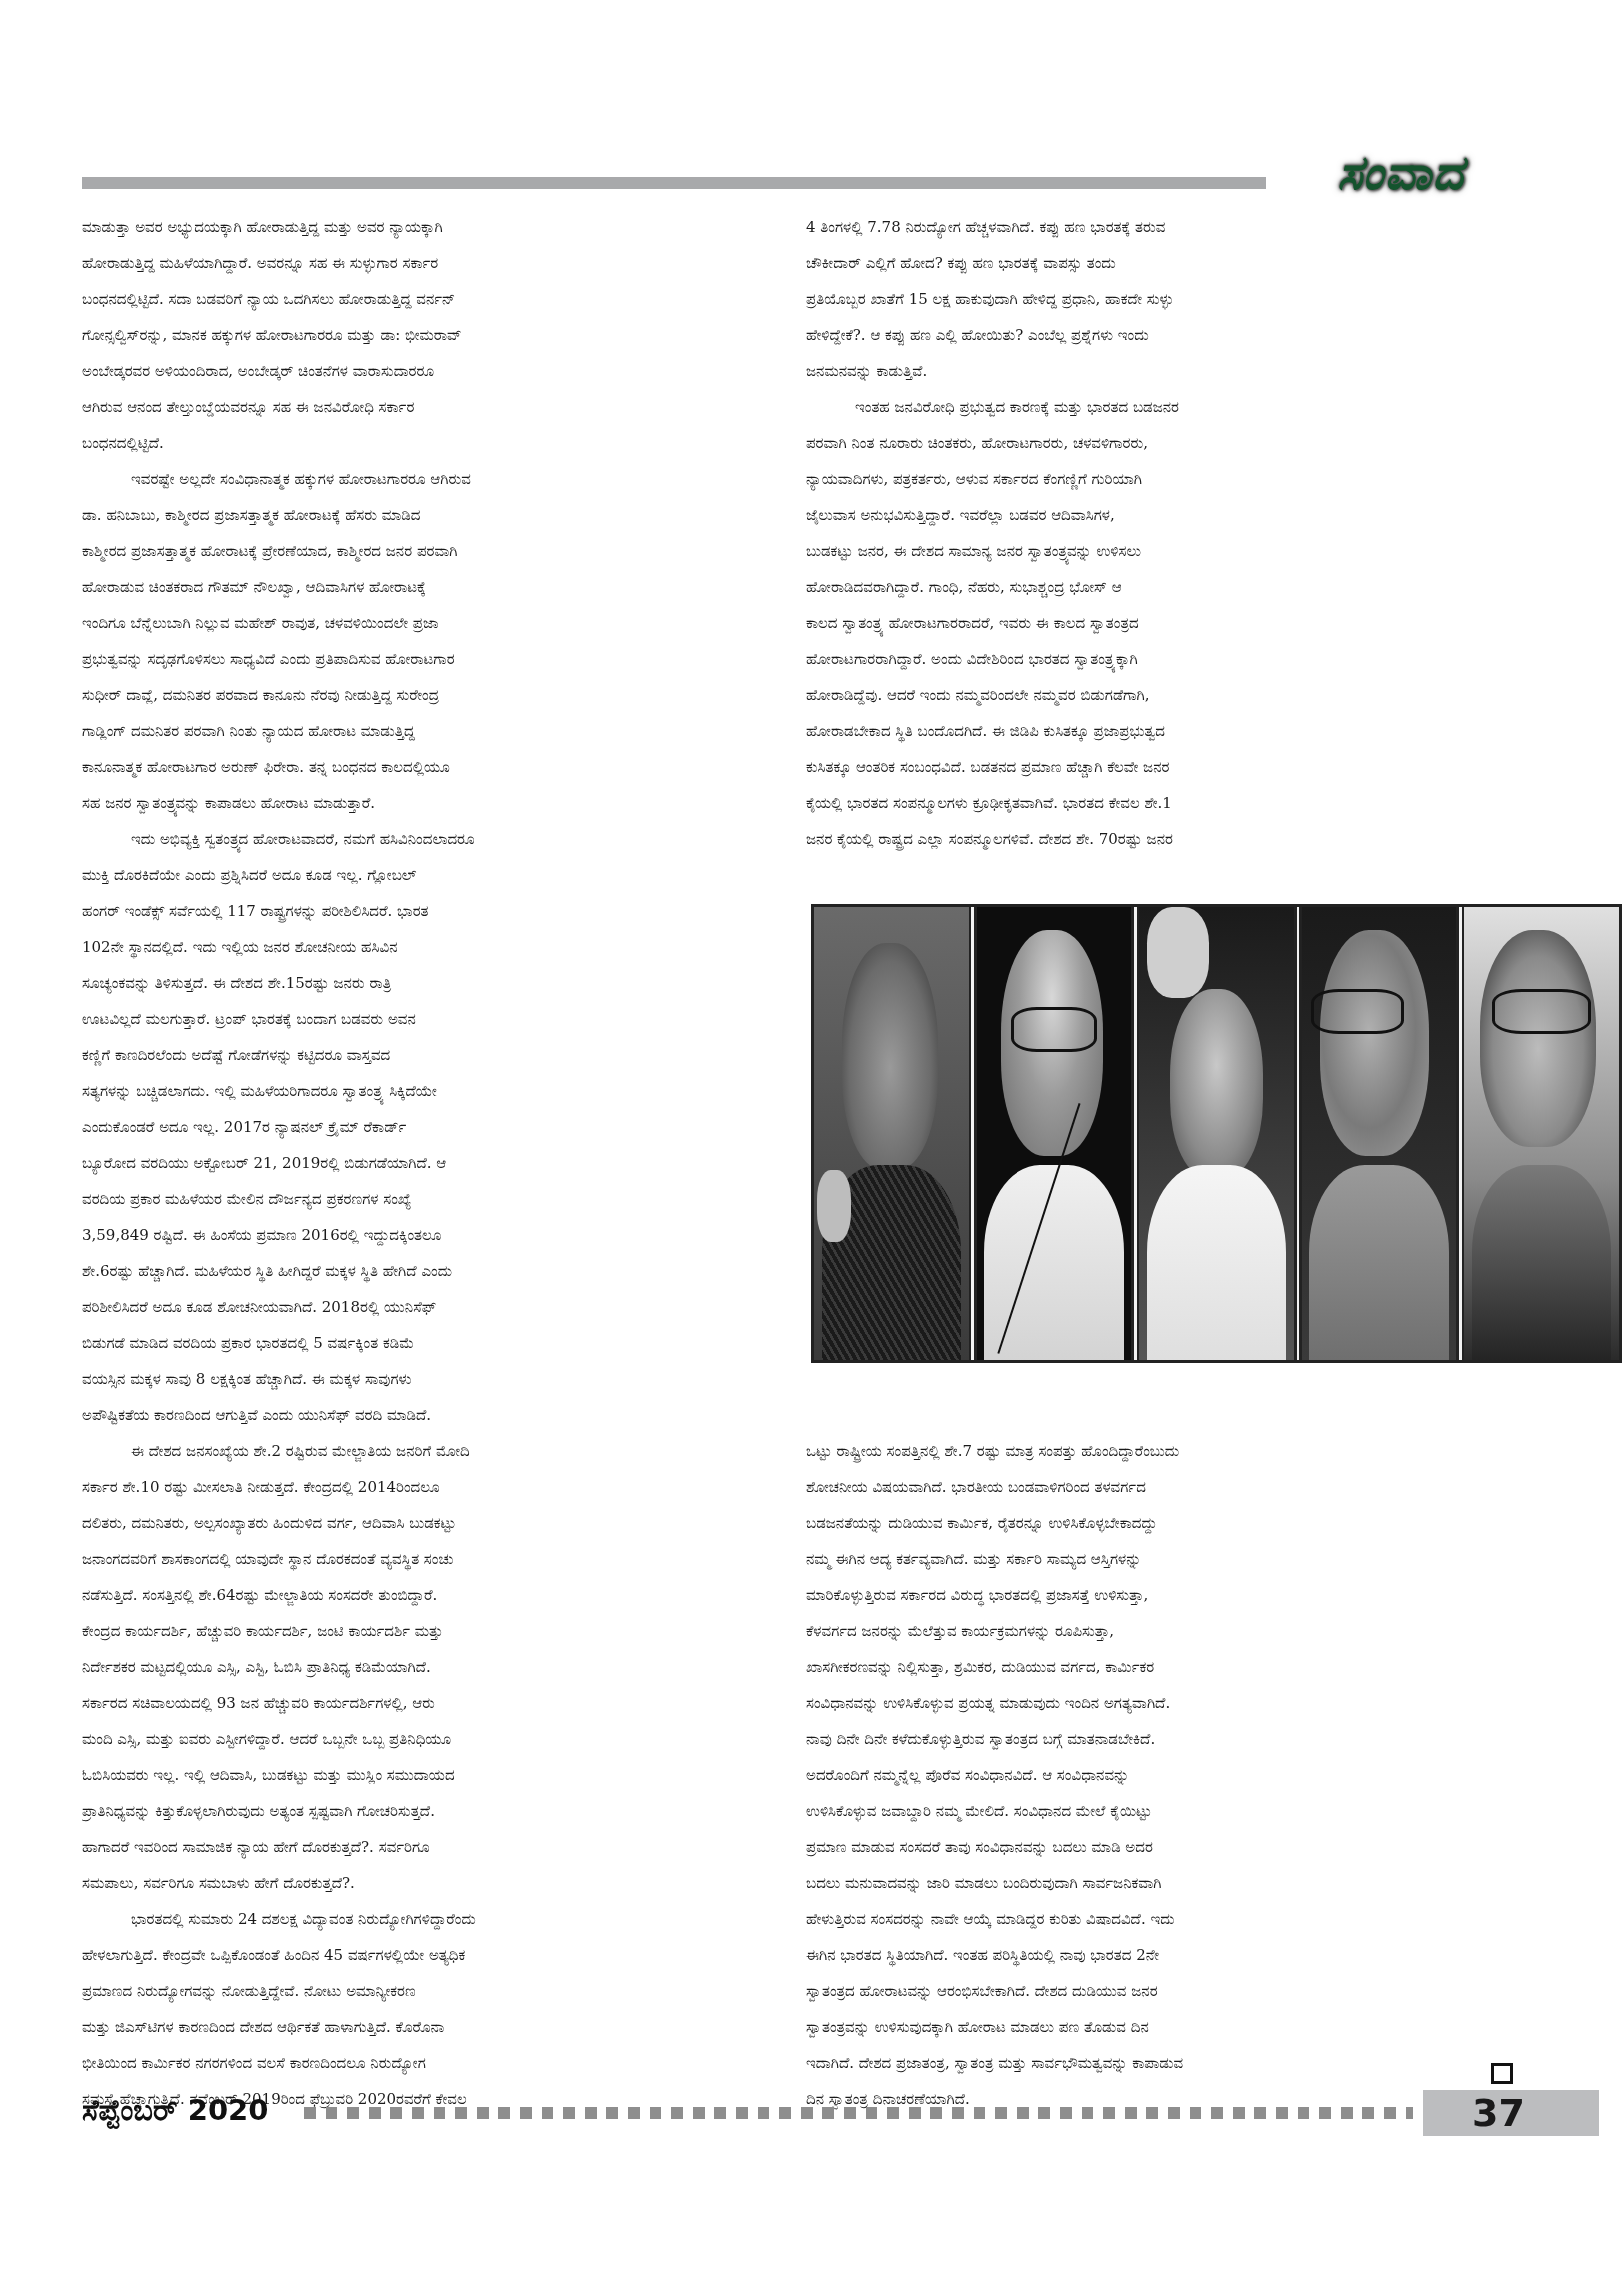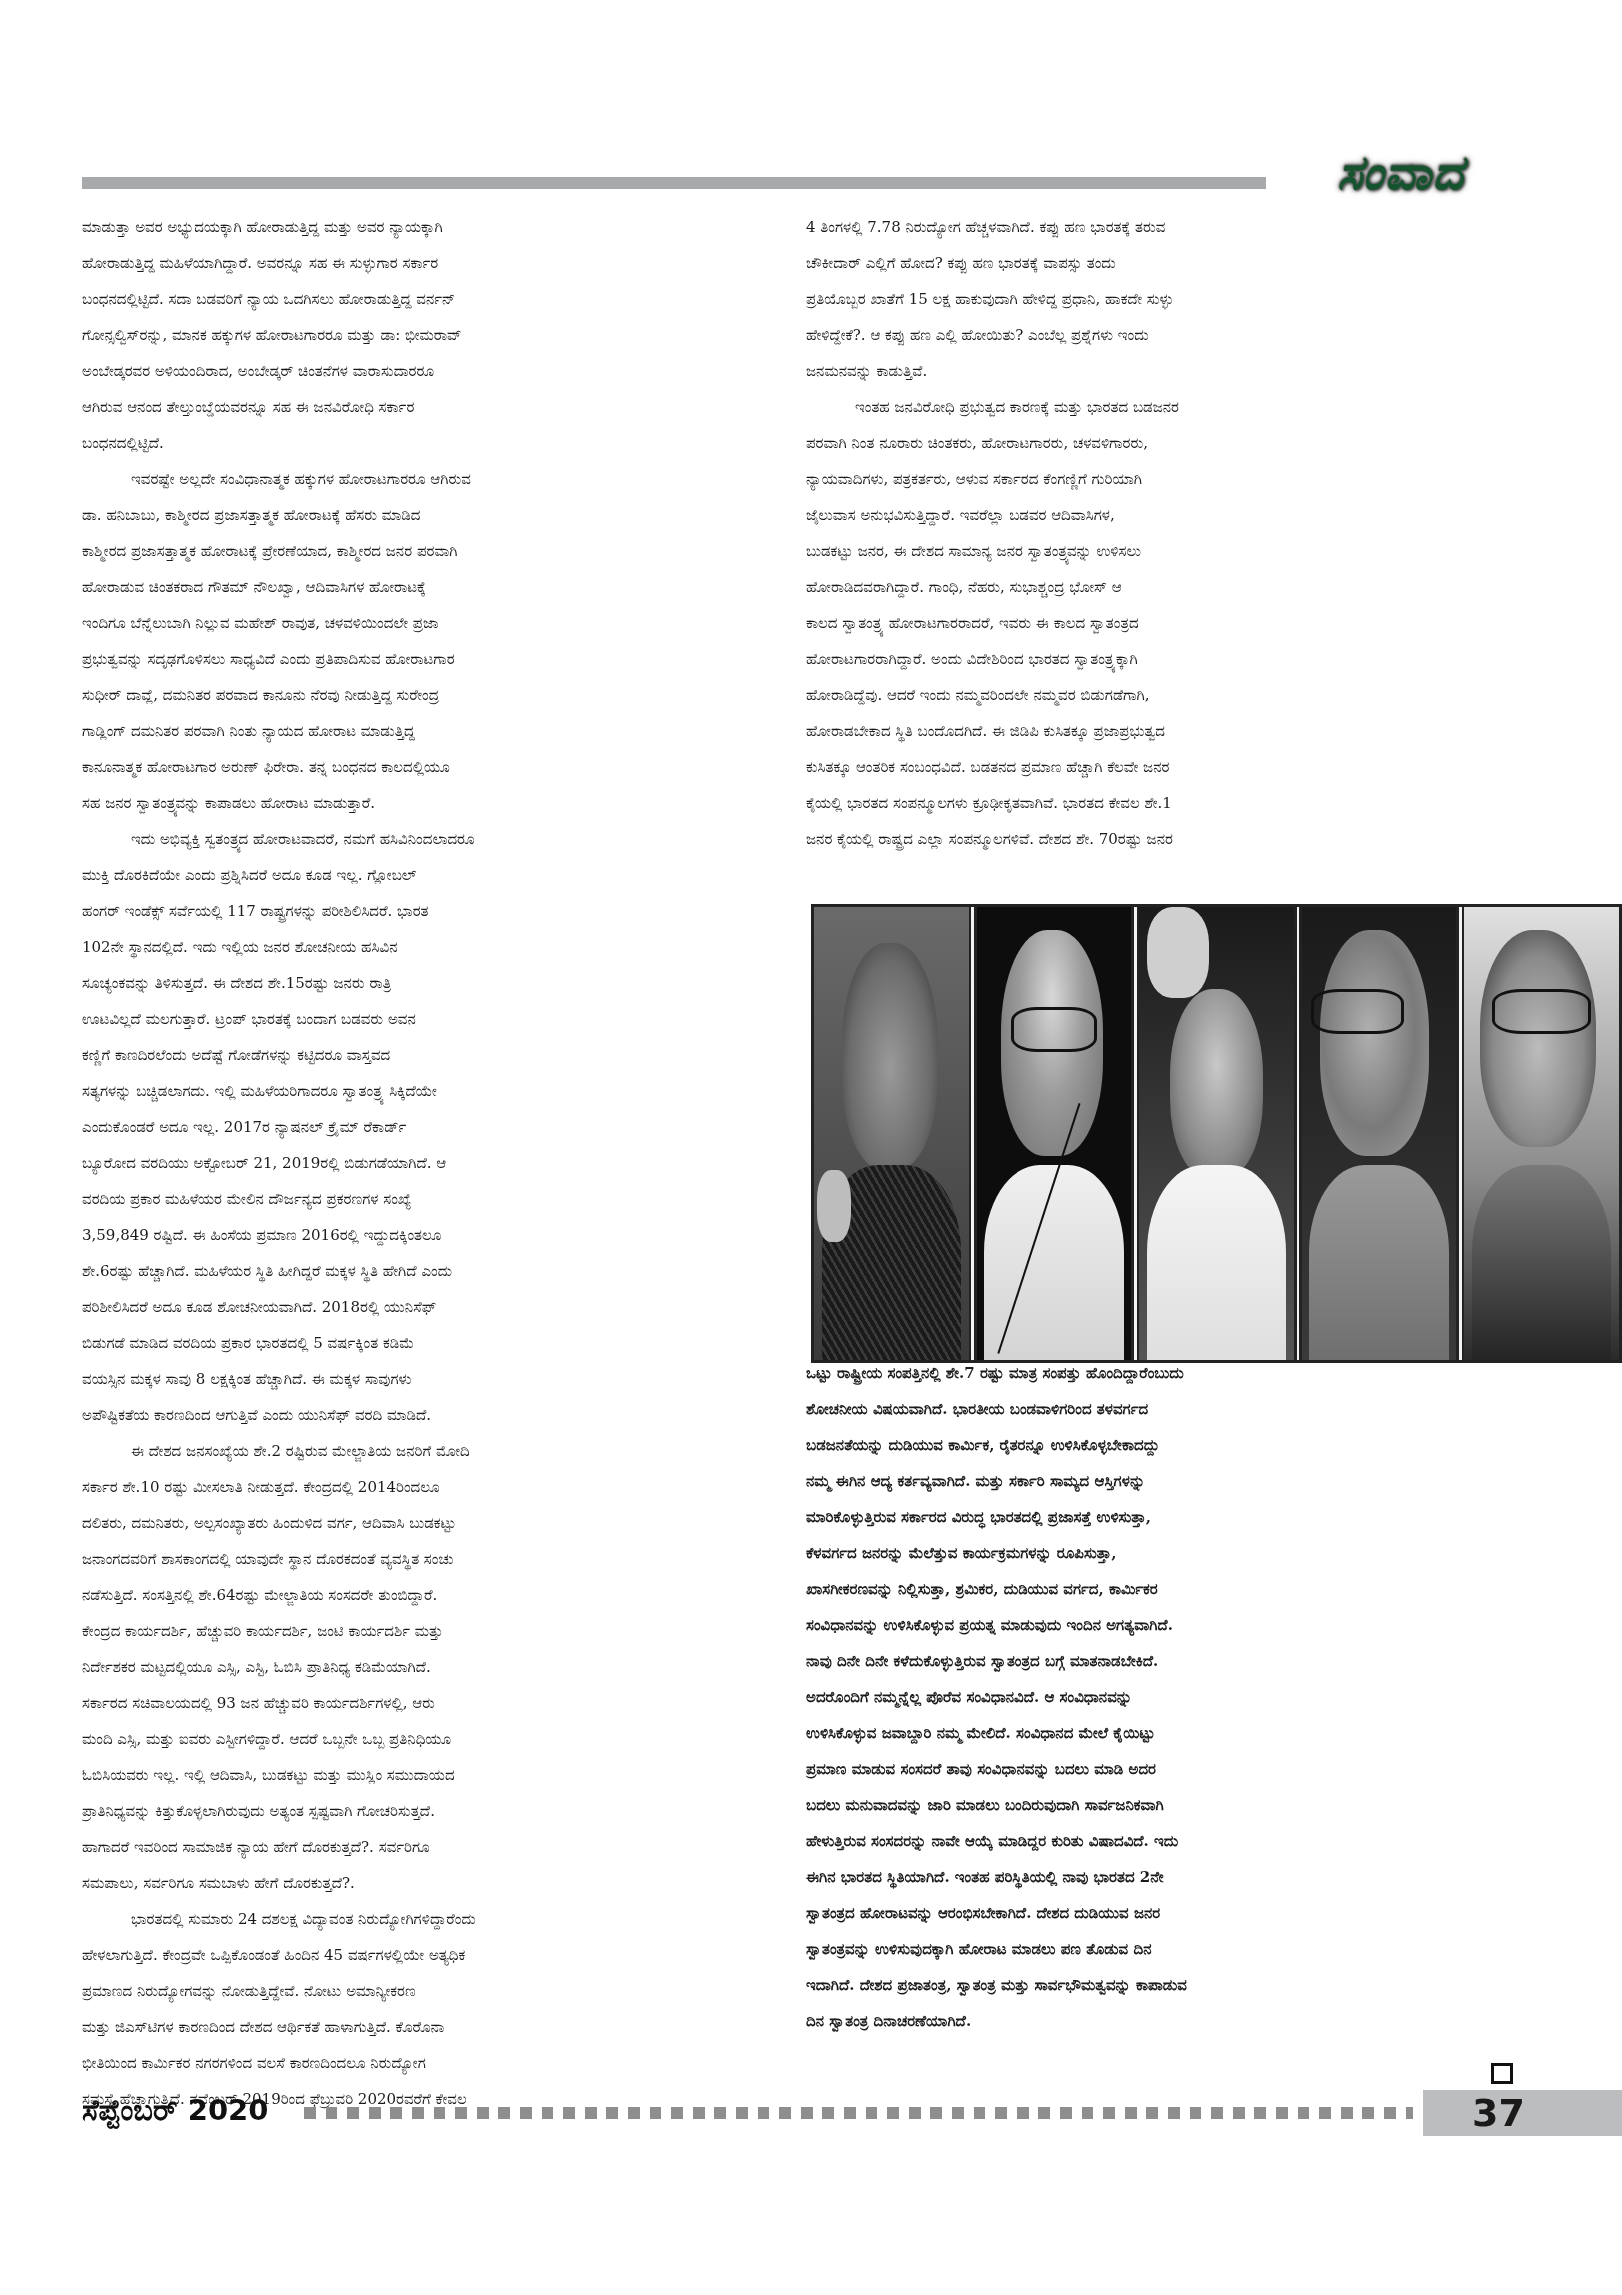--- a/index.html
+++ b/index.html
@@ -17,21 +17,21 @@
     display: flex; align-items: center; justify-content: center;
     font-family: "DejaVu Sans", sans-serif; font-weight: bold; font-style: italic;
     font-size: 47px; color: #14532d; letter-spacing: 1.3px;
     text-shadow: 0 0 3.9px #555, 0 0 7.9px #777, 1.3px 1.3px 2.6px #333, -0.7px -0.7px 2px #666;
   }
   .column {
     position: absolute; font-size: 15px; line-height: 36px; text-align: justify;
   }
   .col-left { left: 82px; top: 209px; width: 684px; }
   .col-right-top { left: 806px; top: 209px; width: 703px; }
-  .col-right-bottom { left: 806px; top: 1355px; width: 703px; font-weight: bold; }
+  .col-right-bottom { left: 806px; top: 1433px; width: 703px; }
   .column p { margin: 0; text-indent: 0; }
   .column p.indent { text-indent: 49px; }
   .column p .line { display: block; white-space: nowrap; overflow: hidden; text-indent: 0; }
   .column p.indent .line:first-child { padding-left: 49px; }
 
   .photo {
     position: absolute; left: 811px; top: 904px; width: 811px; height: 459px;
     background: #222; box-sizing: border-box; border: 3.9px solid #222;
     display: flex; gap: 2.6px; overflow: hidden;
   }
@@ -59,21 +59,21 @@
   .footer-date {
     position: absolute; left: 82px; top: 2091px; height: 39px;
     font-family: "DejaVu Sans", sans-serif; font-weight: bold; font-size: 29px;
     color: #111; line-height: 39px; white-space: nowrap;
   }
   .footer-dots {
     position: absolute; left: 304px; top: 2107px; width: 1109px; height: 11.8px;
     background-image: repeating-linear-gradient(to right, #8e8e8e 0, #8e8e8e 11.8px, transparent 11.8px, transparent 21.6px);
   }
   .page-number-box {
-    position: absolute; left: 1423px; top: 2090px; width: 200px; height: 46px;
+    position: absolute; left: 1423px; top: 2090px; width: 176px; height: 46px;
     background: #bcbdbf; display: flex; align-items: center;
   }
   .page-number {
     margin-left: 49px; font-family: "DejaVu Sans", sans-serif; font-weight: bold;
     font-size: 38px; color: #1a1a1a; line-height: 46px;
   }
 </style>
 </head>
 <body>
 

